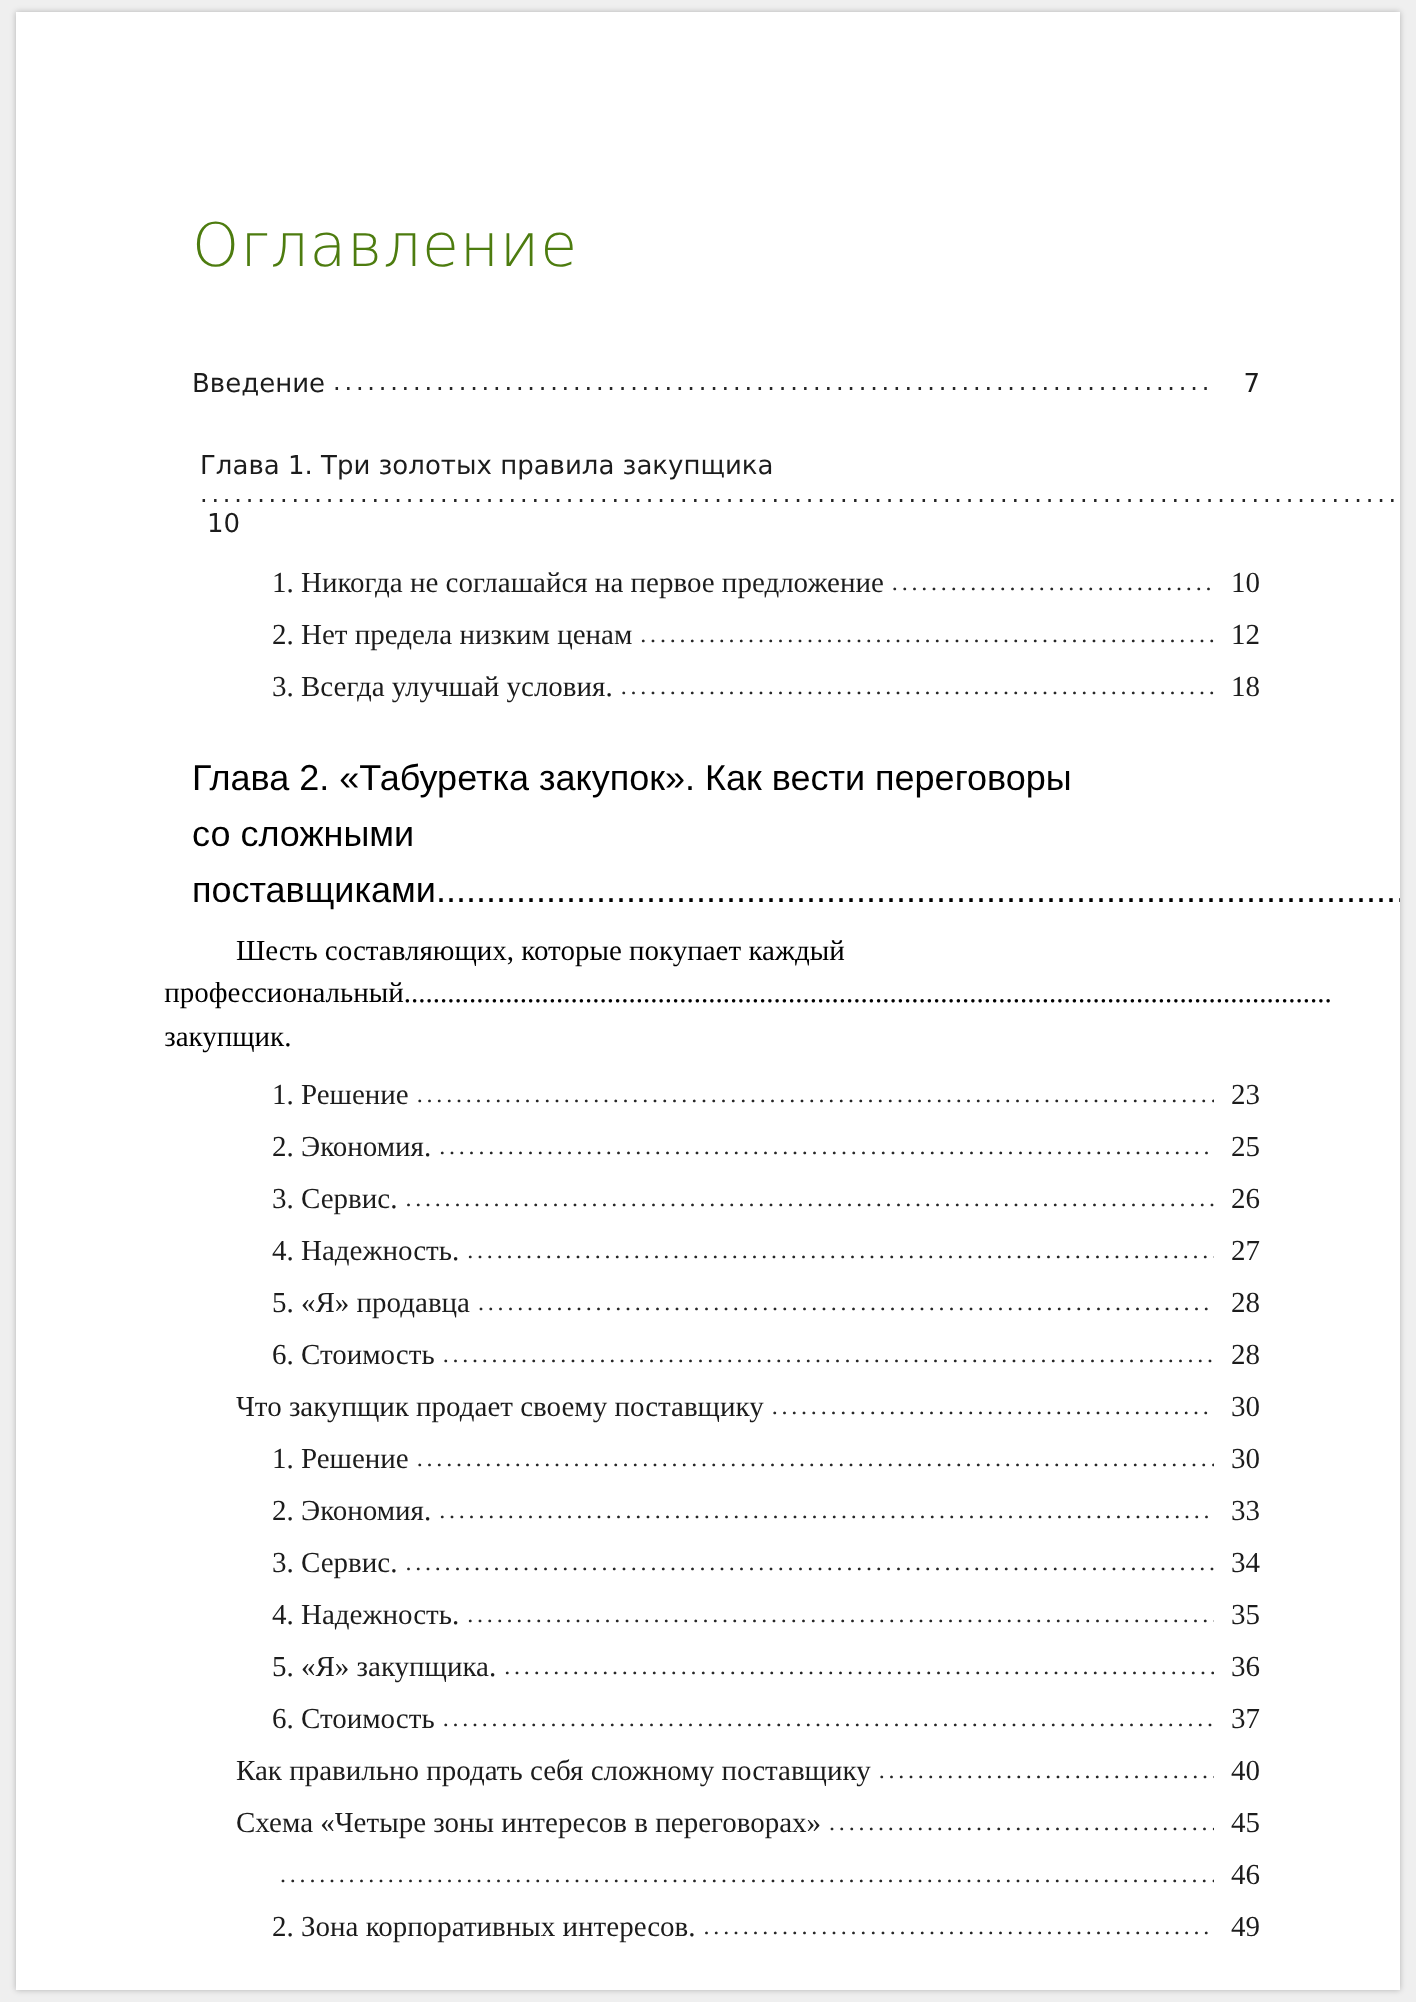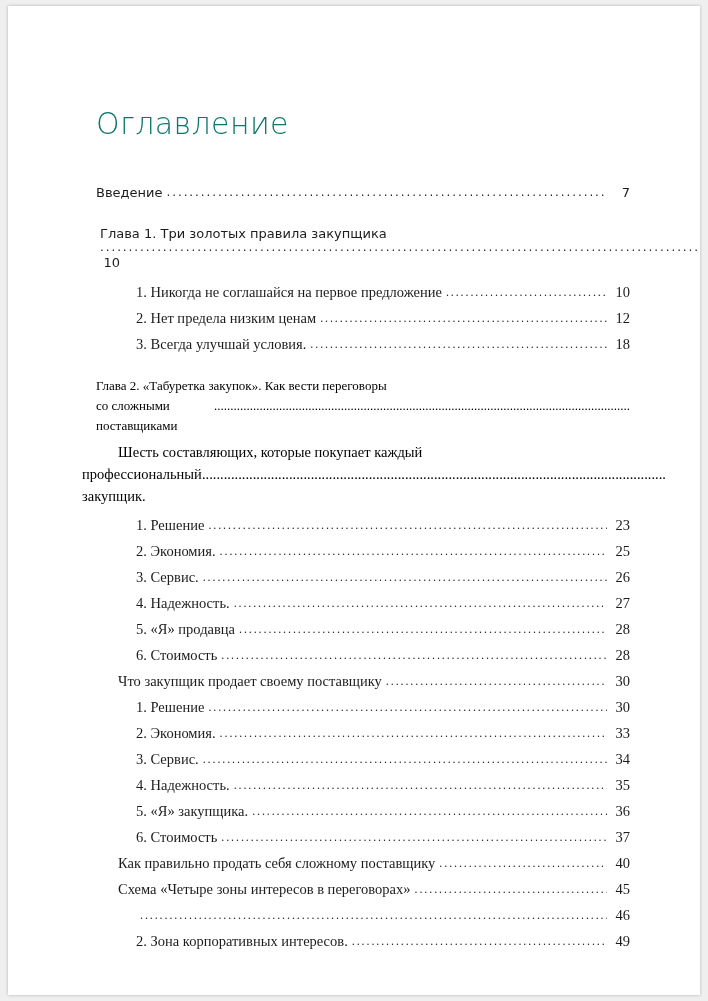--- a/index.html
+++ b/index.html
@@ -26,21 +26,21 @@
     position: absolute;
     left: 88px;
     top: 100px;
     width: 534px;
   }
   .toc-title {
     font-family: "DejaVu Sans", sans-serif;
     font-weight: 300;
     font-size: 30px;
     letter-spacing: 0.4px;
-    color: #0f766e;
+    color: #4d7c0f;
     margin: 0 0 44px 0;
   }
 
   .entry {
     display: flex;
     align-items: baseline;
     width: 100%;
     color: #1c1c1c;
     justify-content: space-between;
   }
@@ -77,30 +77,30 @@
   .lvl-chapter { margin-bottom: 8px; flex-direction: column; }
 
   .chapter-block {
     margin-bottom: 14px;
   }
   .chapter-block .entry {
     margin-bottom: 0;
   }
   .chapter-multi {
     display: block;
-    font-family: Liberation Serif, serif;
-    font-size: 13px;
+    font-family: Liberation Sans, sans-serif;
+    font-size: 18px;
     line-height: 1.55;
   }
   .chapter-multi .line1 {
     display: block;
   }
   .chapter-multi .line2row {
     display: flex;
-    align-items: flex-start;
+    align-items: flex-end;
     width: 100%;
   }
 
   
   .lvl-sec {
     font-size: 14.5px;
     margin-left: 22px;
     width: calc(100% - 22px);
     margin-bottom: 9px;
   }

